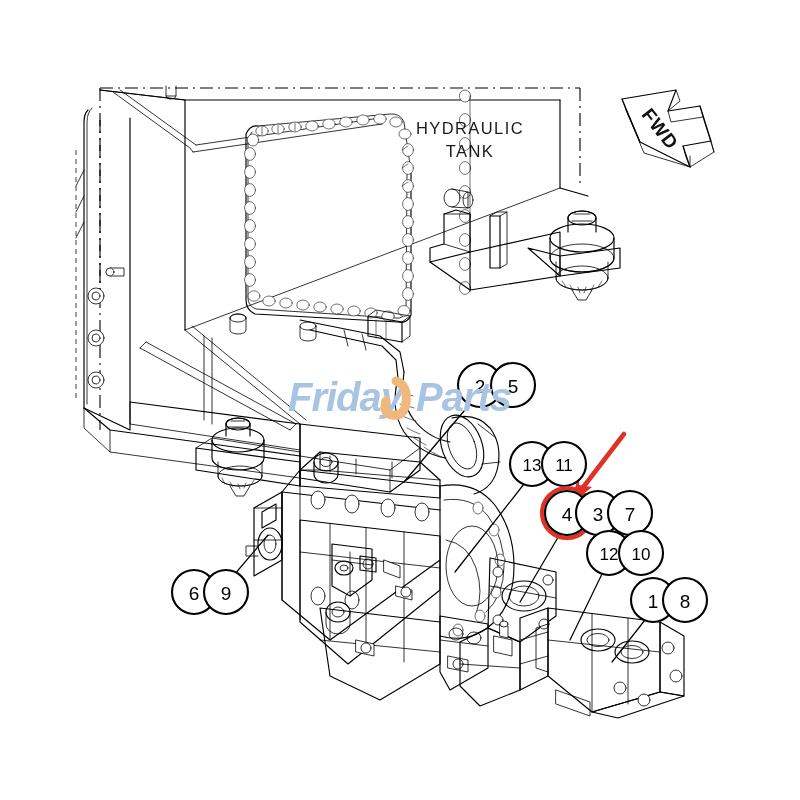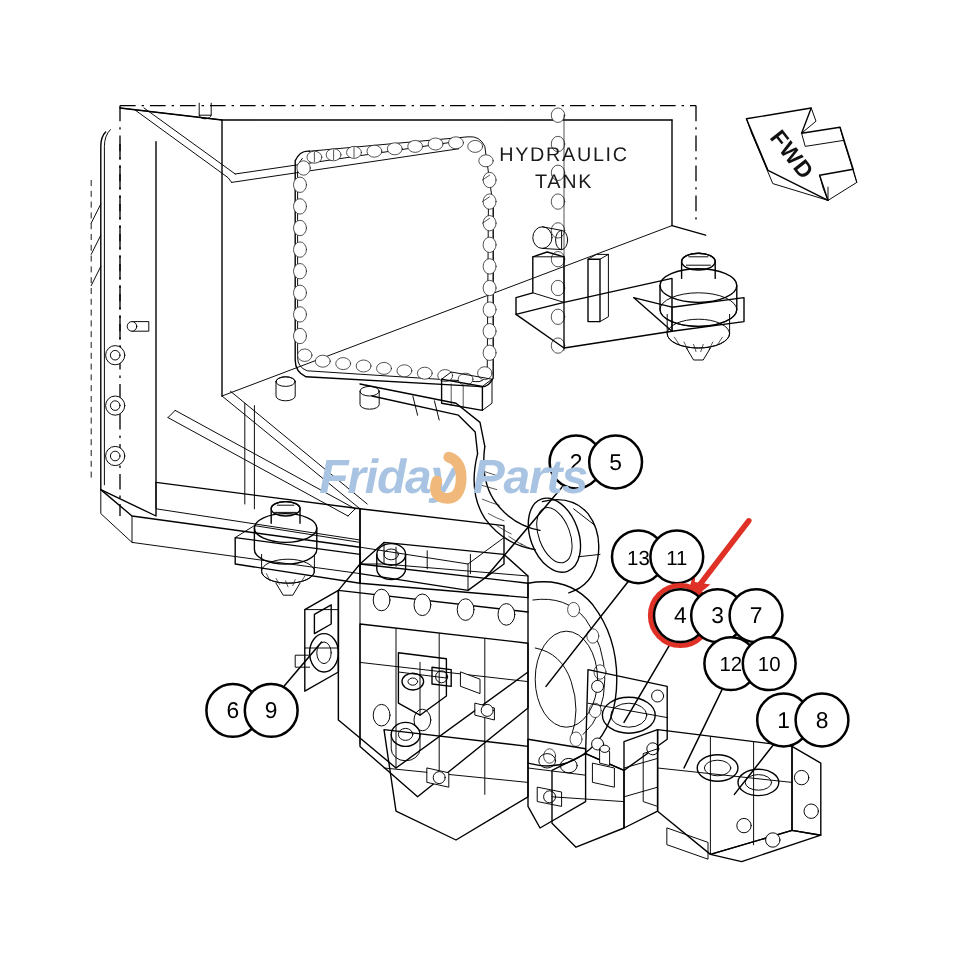--- a/index.html
+++ b/index.html
@@ -82,21 +82,21 @@
     fill: none;
     stroke: #e03127;
     stroke-width: 4.6;
     stroke-linecap: round;
   }
   .arrow-red-head { fill: #e03127; }
 
   
   #watermark {
     position: absolute;
-    left: 266px;
+    left: 288px;
     top: 373px;
     width: 260px;
     height: 52px;
     pointer-events: none;
   }
   .wm-text {
     font-family: "Liberation Sans", sans-serif;
     font-size: 40px;
     font-weight: bold;
     font-style: italic;

